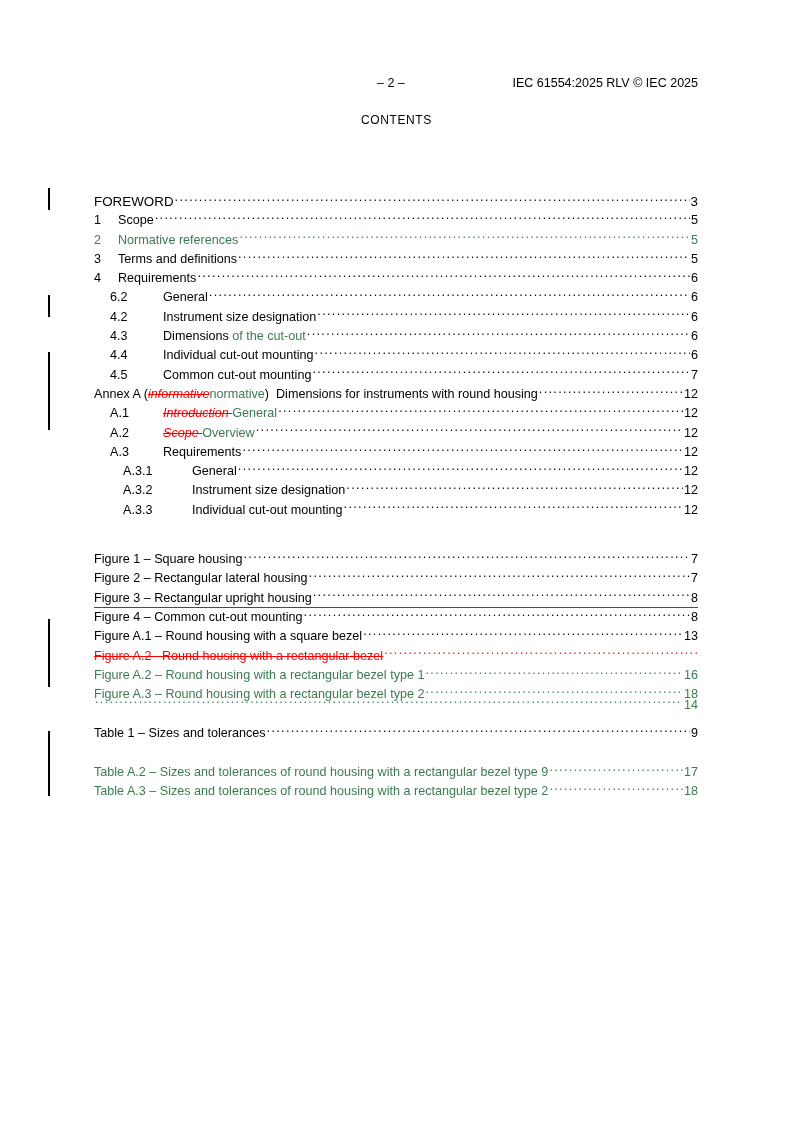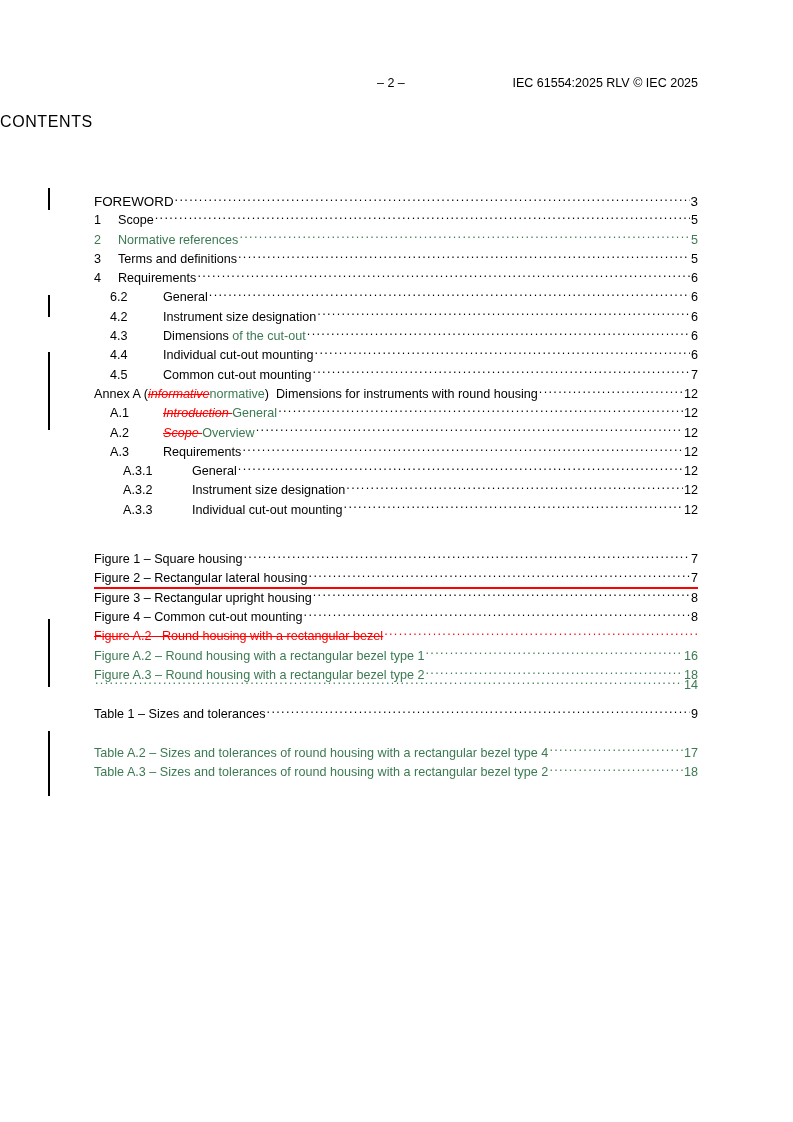--- a/index.html
+++ b/index.html
@@ -42,22 +42,22 @@
     top: 0;
     white-space: pre;
   }
 
   
   .contents-title {
     position: absolute;
     top: 113px;
     left: 0;
     width: 793px;
-    text-align: left;
-    font-size: 16px;
+    text-align: center;
+    font-size: 12px;
     letter-spacing: 0.6px;
   }
 
   
   .toc {
     position: absolute;
     left: 94px;
     top: 144px;
     width: 604px;
   }
@@ -319,20 +319,25 @@
       <span class="leader"></span>
       <span class="pg">8</span>
     </div>
 
     <div class="row lvl0">
       <span class="label">Figure 4 – Common cut-out mounting</span>
       <span class="leader"></span>
       <span class="pg">8</span>
     </div>
 
+    <div class="row lvl0">
+      <span class="label">Figure A.1 – Round housing with a square bezel</span>
+      <span class="leader"></span>
+      <span class="pg">13</span>
+    </div>
 
     <div class="row lvl0 alldel">
       <span class="label">Figure A.2   Round housing with a rectangular bezel</span>
       <span class="leader red"></span>
       <span class="pg"></span>
       <span class="strikebar"></span>
     </div>
 
     <div class="row lvl0 allgreen">
       <span class="label">Figure A.2 – Round housing with a rectangular bezel type 1</span>
@@ -353,21 +358,21 @@
       <span class="leader"></span>
       <span class="pg">9</span>
     </div>
 
     <div class="row lvl0 allgreen">
       <span class="leader green"></span>
       <span class="pg">14</span>
     </div>
 
     <div class="row lvl0 allgreen">
-      <span class="label">Table A.2 – Sizes and tolerances of round housing with a rectangular bezel type 4</span>
+      <span class="label">Table A.2 – Sizes and tolerances of round housing with a rectangular bezel type 9</span>
       <span class="leader green"></span>
       <span class="pg">17</span>
     </div>
 
     <div class="row lvl0 allgreen">
       <span class="label">Table A.3 – Sizes and tolerances of round housing with a rectangular bezel type 2</span>
       <span class="leader green"></span>
       <span class="pg">18</span>
     </div>
 

